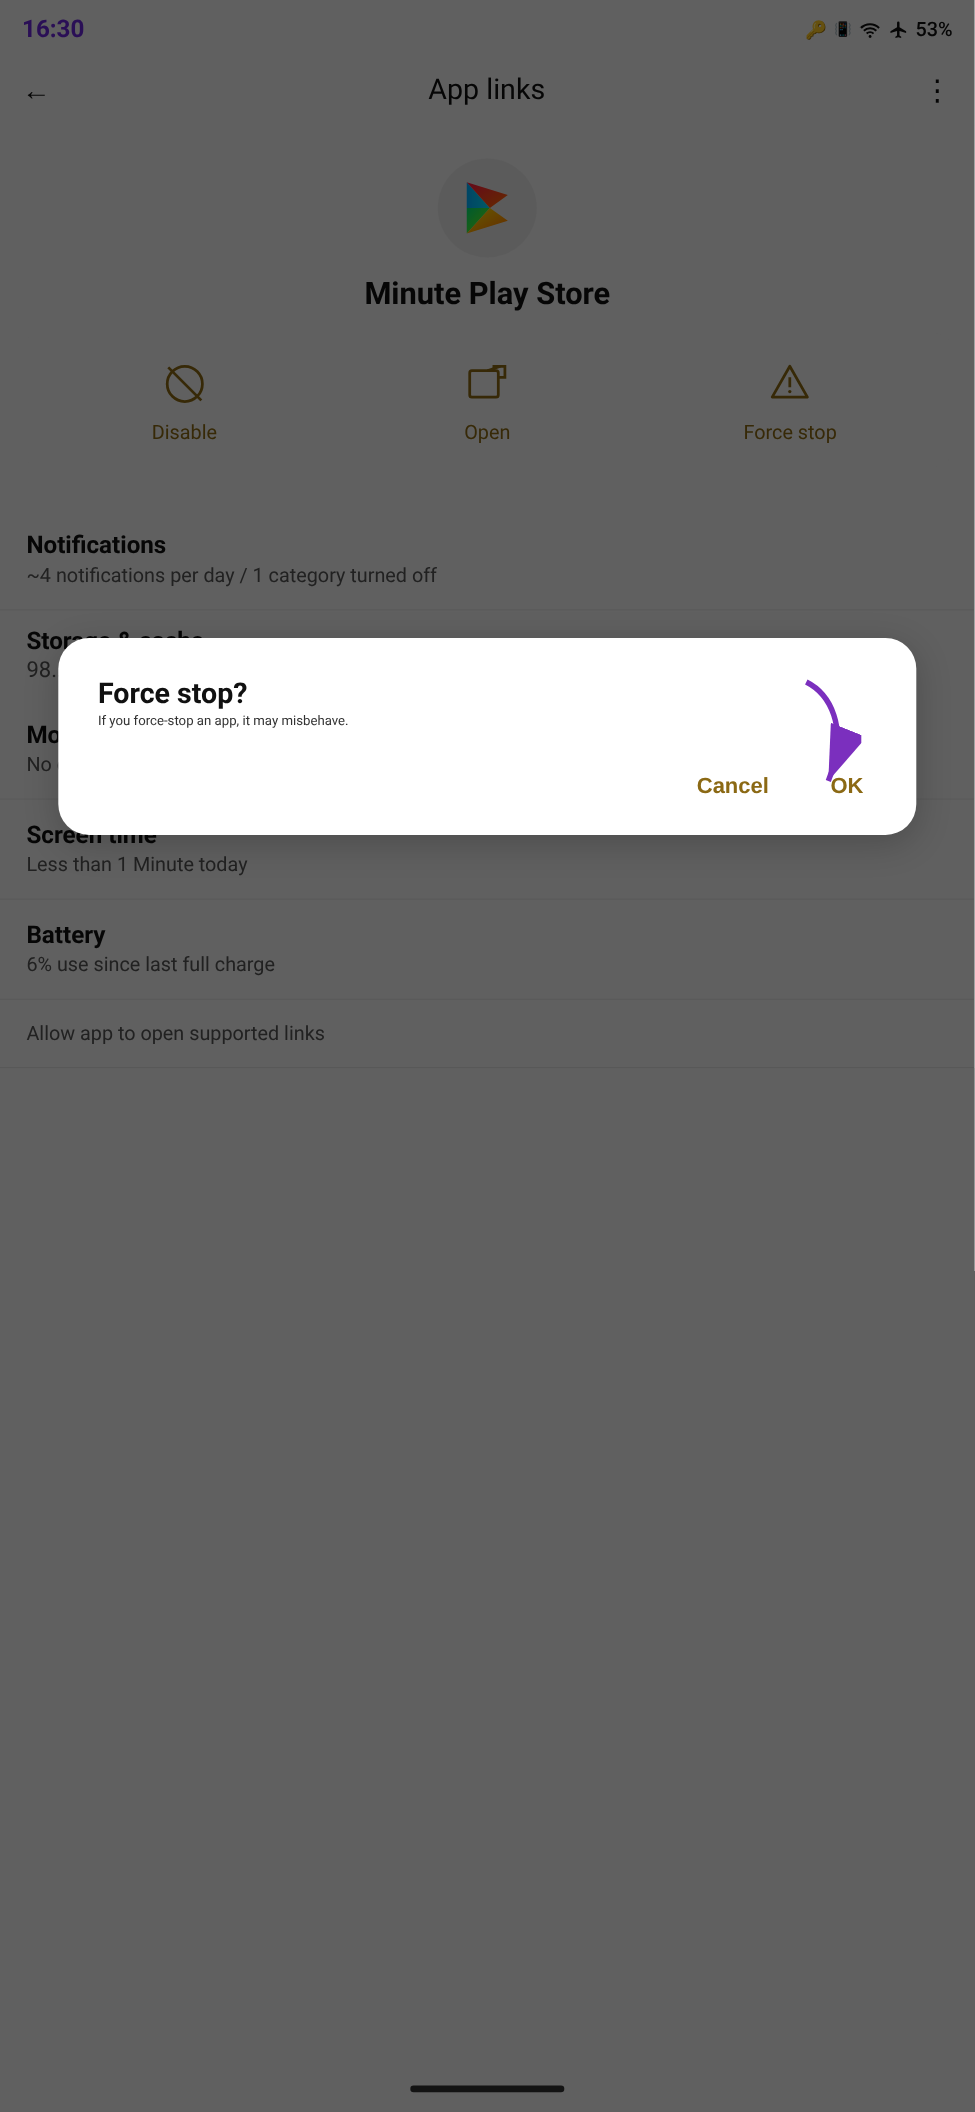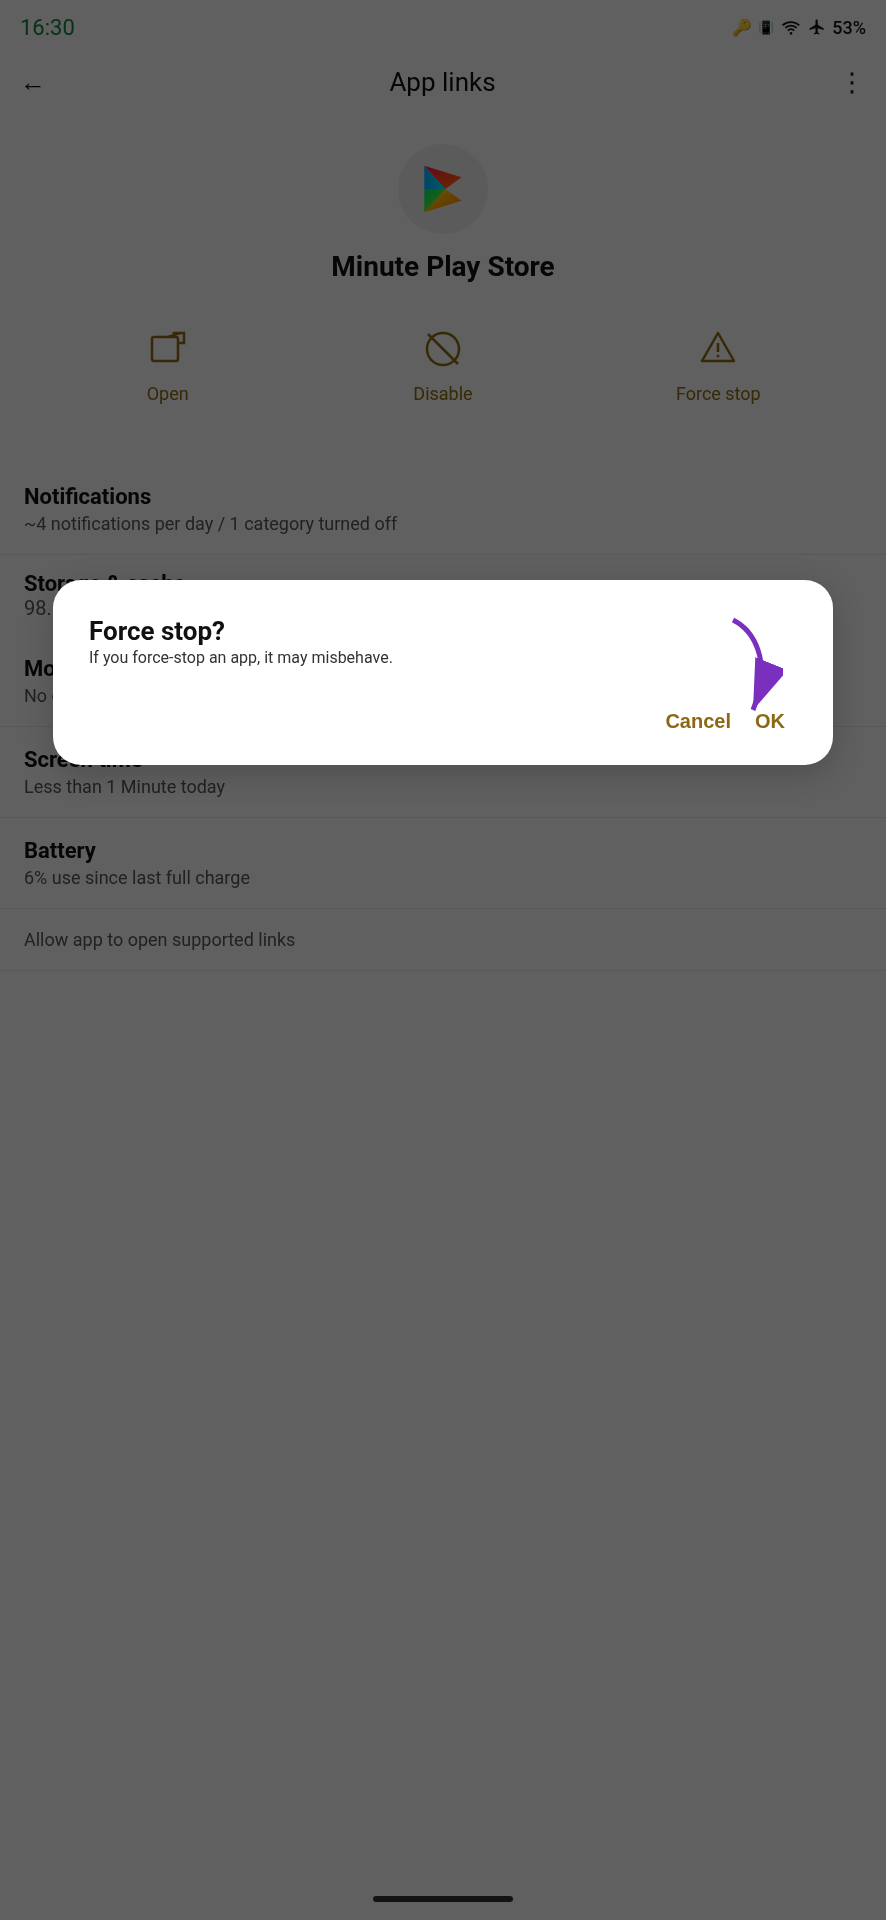--- a/index.html
+++ b/index.html
@@ -16,22 +16,22 @@
     .status-bar {
       display: flex;
       justify-content: space-between;
       align-items: center;
       padding: 12px 20px 8px 20px;
       background: #f2f2f2;
       height: 50px;
     }
     .status-time {
       font-size: 22px;
-      font-weight: 400;
-      color: #15803d;
+      font-weight: 700;
+      color: #6d28d9;
     }
     .status-icons {
       display: flex;
       align-items: center;
       gap: 6px;
       font-size: 14px;
       color: #111;
     }
     .status-icon {
       font-size: 16px;
@@ -167,28 +167,29 @@
       box-shadow: 0 8px 32px rgba(0,0,0,0.2);
       position: relative;
     }
     .dialog-title {
       font-size: 26px;
       font-weight: 700;
       color: #111;
       margin-bottom: 0;
     }
     .dialog-body {
-      font-size: 16px;
+      font-size: 12px;
       color: #333;
       margin-bottom: 32px;
       line-height: 1.5;
     }
     .dialog-buttons {
       display: flex;
       justify-content: flex-end;
+      gap: 32px;
     }
     .dialog-btn {
       font-size: 20px;
       font-weight: 600;
       color: #8B6914;
       background: none;
       border: none;
       cursor: pointer;
       padding: 8px 12px;
     }
@@ -286,36 +287,36 @@
         <polygon points="26,24 40,34 8,44" fill="url(#g4)"></polygon>
       </svg>
     </div>
     <span class="app-name">Minute Play Store</span>
 
     <div class="action-row">
 
       <div class="action-btn">
         <div class="action-icon">
           <svg width="44" height="44" viewBox="0 0 44 44">
+            <circle cx="22" cy="22" r="16" fill="none" stroke="#8B6914" stroke-width="2.5"></circle>
+            <line x1="7" y1="7" x2="37" y2="37" stroke="#8B6914" stroke-width="2.5"></line>
+          </svg>
+        </div>
+        <span class="action-label">Disable</span>
+      </div>
+
+      <div class="action-btn">
+        <div class="action-icon">
+          <svg width="44" height="44" viewBox="0 0 44 44">
             <rect x="6" y="10" width="26" height="24" rx="2" ry="2" fill="none" stroke="#8B6914" stroke-width="2.5"></rect>
             <path d="M28 10V6h10v10h-6" fill="none" stroke="#8B6914" stroke-width="2.5"></path>
             <line x1="22" y1="10" x2="34" y2="6" stroke="#8B6914" stroke-width="2.5"></line>
           </svg>
         </div>
         <span class="action-label">Open</span>
-      </div>
-
-      <div class="action-btn">
-        <div class="action-icon">
-          <svg width="44" height="44" viewBox="0 0 44 44">
-            <circle cx="22" cy="22" r="16" fill="none" stroke="#8B6914" stroke-width="2.5"></circle>
-            <line x1="7" y1="7" x2="37" y2="37" stroke="#8B6914" stroke-width="2.5"></line>
-          </svg>
-        </div>
-        <span class="action-label">Disable</span>
       </div>
 
       <div class="action-btn">
         <div class="action-icon">
           <svg width="44" height="44" viewBox="0 0 44 44">
             <polygon points="22,6 38,34 6,34" fill="none" stroke="#8B6914" stroke-width="2.5" stroke-linejoin="round"></polygon>
             <line x1="22" y1="16" x2="22" y2="25" stroke="#8B6914" stroke-width="2.5"></line>
             <circle cx="22" cy="29" r="1.5" fill="#8B6914"></circle>
           </svg>
         </div>

